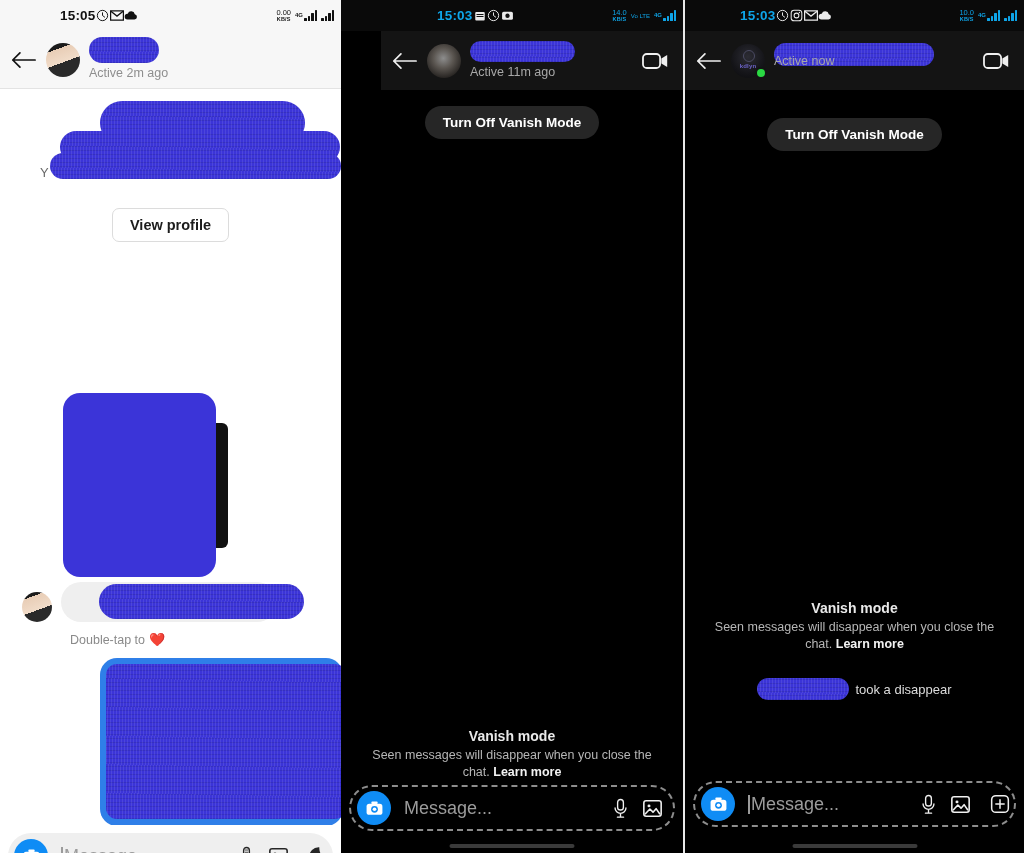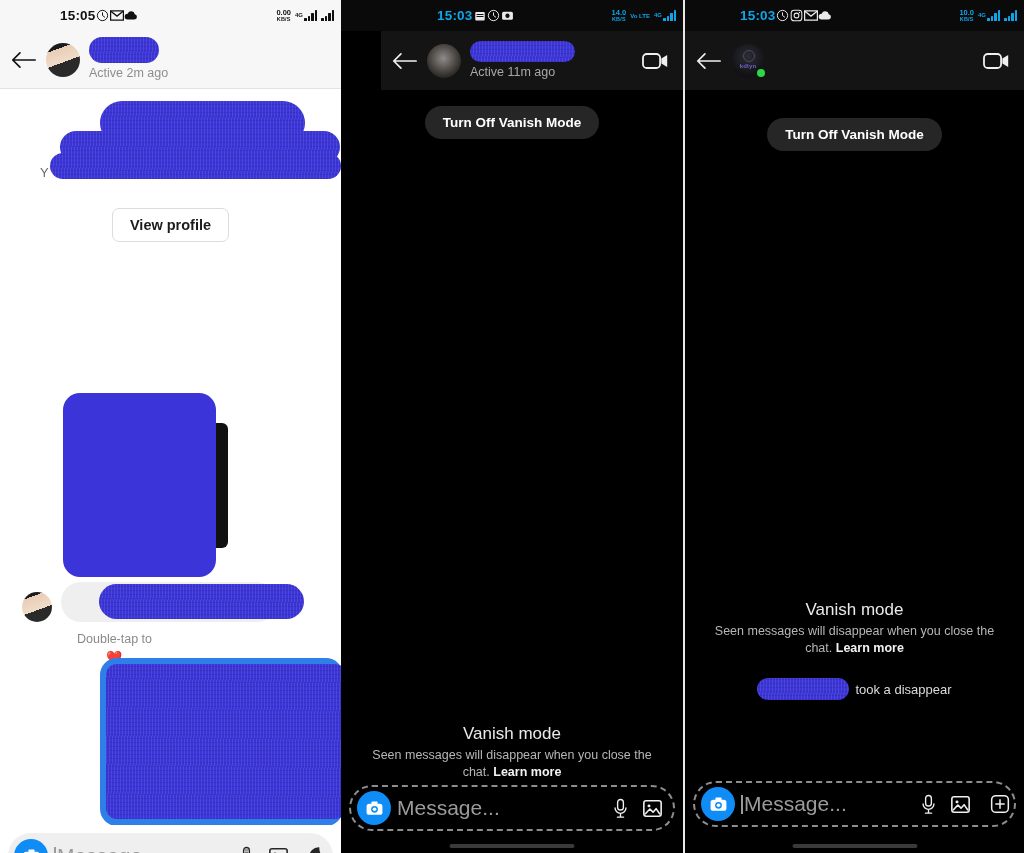--- a/index.html
+++ b/index.html
@@ -30,21 +30,21 @@
   }
   .panel.light .statusbar{ background:#f7f7f7; color:#111; }
   .panel.dark1 .statusbar, .panel.dark2 .statusbar{ background:#0a0a0a; color:#0ea5e9; }
 
   .sb-left{ display:flex; align-items:center; gap:0; margin-left:0; }
   .sb-clock{ font-size:13.5px; font-weight:bold; letter-spacing:.2px; }
   .sb-ico{ display:inline-flex; width:14px; height:14px; align-items:center; justify-content:center; }
   .sb-ico svg{ display:block; }
   .sb-right{ position:absolute; right:7px; top:0; height:31px; display:flex; align-items:center; gap:4px; }
   .netspeed{ line-height:1; text-align:center; }
-  .netspeed .n1{ font-size:7.5px; font-weight:bold; display:block;text-align:center; }
+  .netspeed .n1{ font-size:7.5px; font-weight:normal; display:block;text-align:center; }
   .netspeed .n2{ font-size:5.5px; font-weight:bold; display:block; letter-spacing:.2px; }
   .sigbars{ display:flex; align-items:flex-end; gap:1px; height:11px; }
   .sigbars i{ display:block; width:2.5px; background:currentColor; border-radius:.5px; }
   .sigbars i:nth-child(1){height:3px}
   .sigbars i:nth-child(2){height:5px}
   .sigbars i:nth-child(3){height:8px}
   .sigbars i:nth-child(4){height:11px}
   .sig-lbl{ font-size:6px; font-weight:bold; align-self:flex-start; margin-top:2px;}
   .siggroup{ display:flex; align-items:flex-end; gap:1px; }
 
@@ -157,22 +157,22 @@
     flex:0 0 auto;
   }
   .bubble-gray{
     background:#efefef; border-radius:20px; padding:0;
     width:216px; height:40px; position:relative;
   }
   .bubble-gray .r{
     position:absolute; left:38px; top:2px; width:205px; height:35px; border-radius:18px;
   }
   .doubletap{
-    position:absolute; left:77px; top:539px; font-size:12.5px; color:#8a8a8a;
-    display:flex; align-items:center; gap:4px;flex-direction:column;
+    position:absolute; left:70px; top:539px; font-size:12.5px; color:#8a8a8a;
+    display:flex; align-items:center; gap:4px;
   }
   .heart{ color:#ed4956; font-size:13px; }
 
   .img-bubble-2{
     position:absolute; left:100px; top:565px; width:243px; height:168px;
     background:#2f7fe8; border-radius:17px;
   }
   .img-bubble-2 .inner{
     position:absolute; left:6px; top:6px; right:-3px; bottom:7px;
     border-radius:11px;
@@ -197,40 +197,40 @@
   .panel.dark1 .composer .inputpill,
   .panel.dark2 .composer .inputpill{
     background:#000; border:2px dashed #8d8d8d;
   }
   .camcircle{
     width:34px; height:34px; border-radius:50%;
     background:#0f8cf5; display:flex; align-items:center; justify-content:center;
     flex:0 0 auto;
   }
   .msg-placeholder{
-    margin-left:6px; font-size:21px; flex:1 1 auto;
+    margin-left:13px; font-size:18px; flex:1 1 auto;
     display:flex; align-items:center; gap:1px;
   }
   .caret{ display:inline-block; width:2px; height:19px; background:#9b9b9b; }
   .panel.light .msg-placeholder{ color:#9b9b9b; }
   .panel.dark1 .msg-placeholder, .panel.dark2 .msg-placeholder{ color:#9b9b9b; }
   .comp-icons{ display:flex; align-items:center; gap:13px; flex:0 0 auto; }
   .comp-icons .ic{ display:flex; align-items:center; justify-content:center; }
 
   .navbar-pill{
     position:absolute; left:50%; transform:translateX(-50%);
     bottom:5px; width:125px; height:4px; border-radius:3px;
   }
   .panel.dark1 .navbar-pill, .panel.dark2 .navbar-pill{ background:#3a3a3a; }
 
   
   .vanish-note{
     position:absolute; left:0; right:0; text-align:center; padding:0 26px;
   }
-  .vn-title{ font-size:17px; font-weight:normal; color:#e9e9e9; }
+  .vn-title{ font-size:14px; font-weight:bold; color:#e9e9e9; }
   .vn-body{ font-size:12.5px; color:#b6b6b6; line-height:17px; margin-top:3px; }
   .vn-body b{ color:#f2f2f2; }
 
   
   .screenshot-line{
     position:absolute; left:0; right:0; top:678px;
     display:flex; align-items:center; justify-content:center; gap:6px;
     font-size:13px; color:#dcdcdc;
   }
   .screenshot-line .r{
@@ -542,20 +542,24 @@
     <div class="chathdr">
       <div class="backarrow">
         <svg width="25" height="20" viewBox="0 0 28 20">
             <path d="M27 10H2M10 2 2 10l8 8" fill="none" stroke="#f0f0f0" stroke-width="1.9" stroke-linecap="round" stroke-linejoin="round"></path>
           </svg>
       </div>
       <div class="avatar av-dark2">
         <span class="ring"></span>
         <span class="online-dot"></span>
       </div>
+      <div class="hdr-texts">
+        <div class="hdr-name-redact redact" style="width:160px;height:23px;border-radius:12px;top:1px;"></div>
+        <div class="hdr-active overlap" style="top:-12px;">Active now</div>
+      </div>
       <div class="videocam">
         <svg width="27" height="20" viewBox="0 0 30 22">
             <rect x="1.1" y="3.2" width="19" height="15.6" rx="4.2" fill="none" stroke="#f0f0f0" stroke-width="2"></rect>
             <path d="M21.5 8.2 28 4.3v13.4l-6.5-3.9z" fill="#f0f0f0"></path>
           </svg>
       </div>
     </div>
 
     <button class="vanish-pill" style="margin-top:28px;">Turn Off Vanish Mode</button>
 

